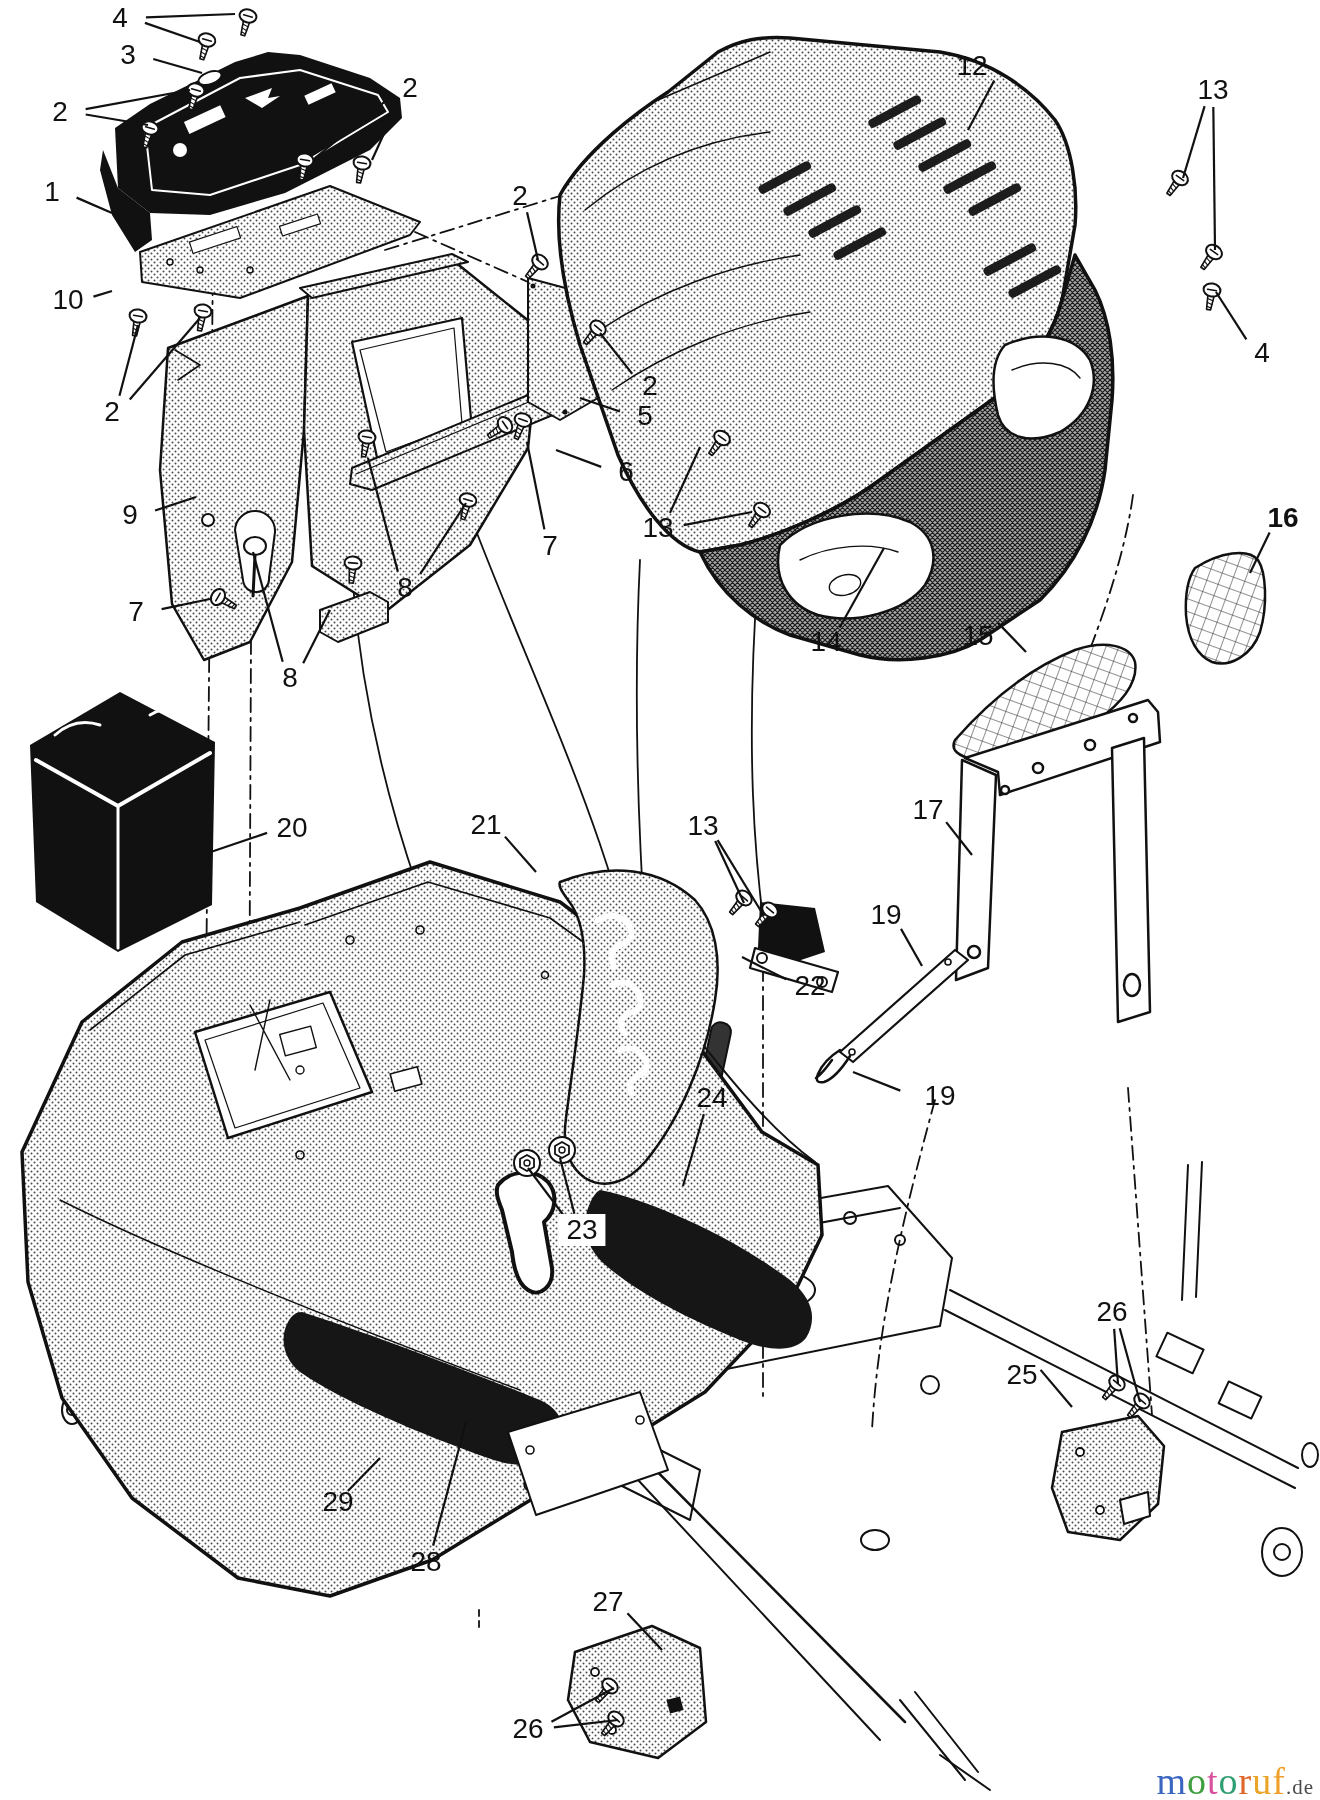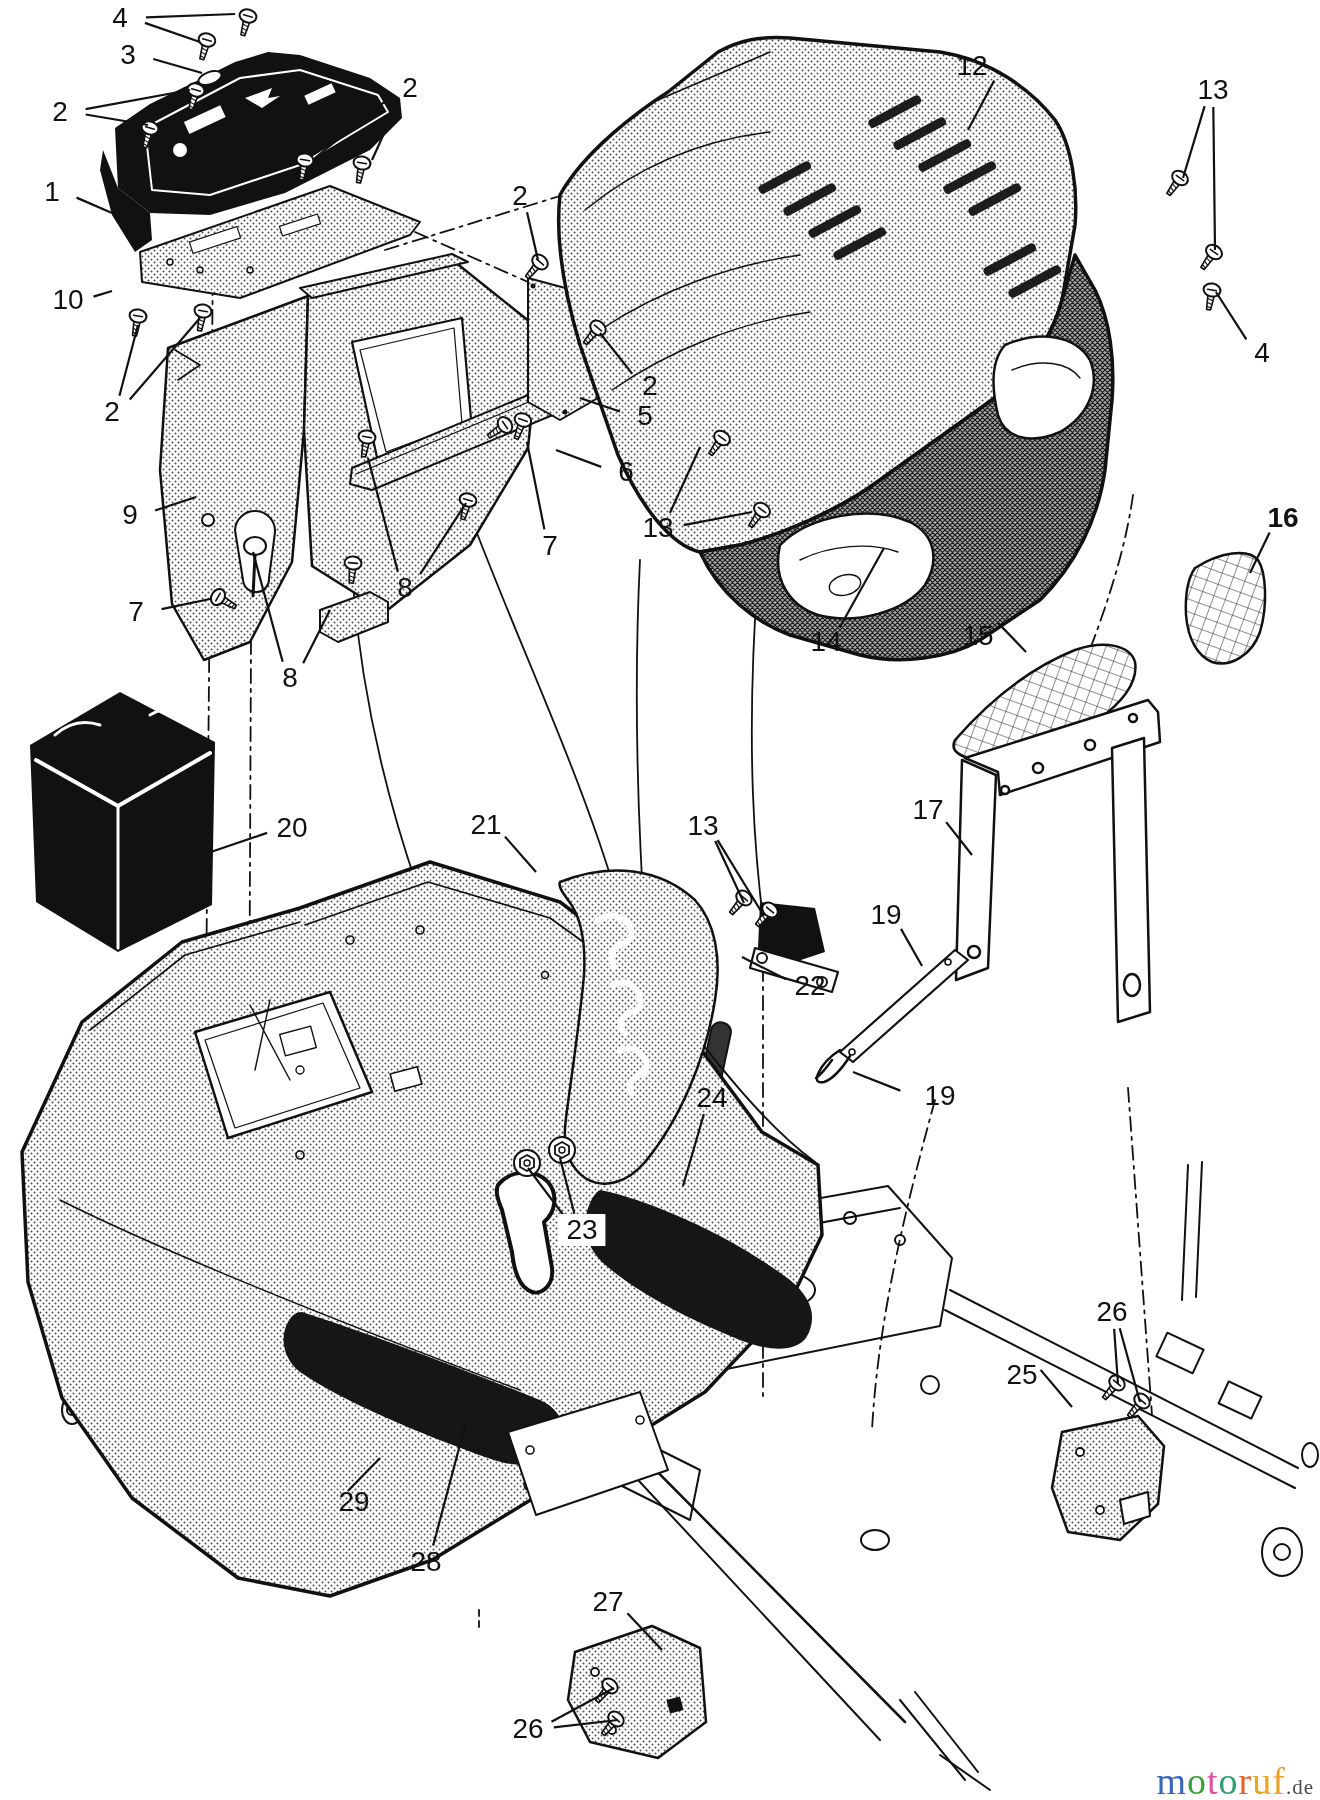--- a/index.html
+++ b/index.html
@@ -387,20 +387,20 @@
       <div class="callout" style="left: 486px; top: 825px;">21</div>
       <div class="callout" style="left: 703px; top: 826px;">13</div>
       <div class="callout" style="left: 810px; top: 986px;">22</div>
       <div class="callout boxed" style="left: 582px; top: 1230px;">23</div>
       <div class="callout" style="left: 712px; top: 1098px;">24</div>
       <div class="callout" style="left: 1022px; top: 1358px; margin-top: 17px;">25</div>
       <div class="callout" style="left: 1112px; top: 1312px;">26</div>
       <div class="callout" style="left: 608px; top: 1602px;">27</div>
       <div class="callout" style="left: 528px; top: 1729px;">26</div>
       <div class="callout" style="left: 426px; top: 1562px;">28</div>
-      <div class="callout" style="left: 344px; top: 1502px; padding-left: 20px;">29</div>
+      <div class="callout" style="left: 328px; top: 1502px; padding-left: 20px;">29</div>
     </div>
 
 <div class="watermark">
   <span id="wm-letters"><span style="color: rgb(58, 102, 192);">m</span><span style="color: rgb(63, 158, 63);">o</span><span style="color: rgb(217, 81, 158);">t</span><span style="color: rgb(47, 158, 114);">o</span><span style="color: rgb(224, 102, 42);">r</span><span style="color: rgb(234, 164, 38);">u</span><span style="color: rgb(240, 160, 42);">f</span></span><span class="suffix" id="wm-suffix" style="color: rgb(74, 74, 74);">.de</span>
 </div>
 
 </div>
 
 </body></html>

